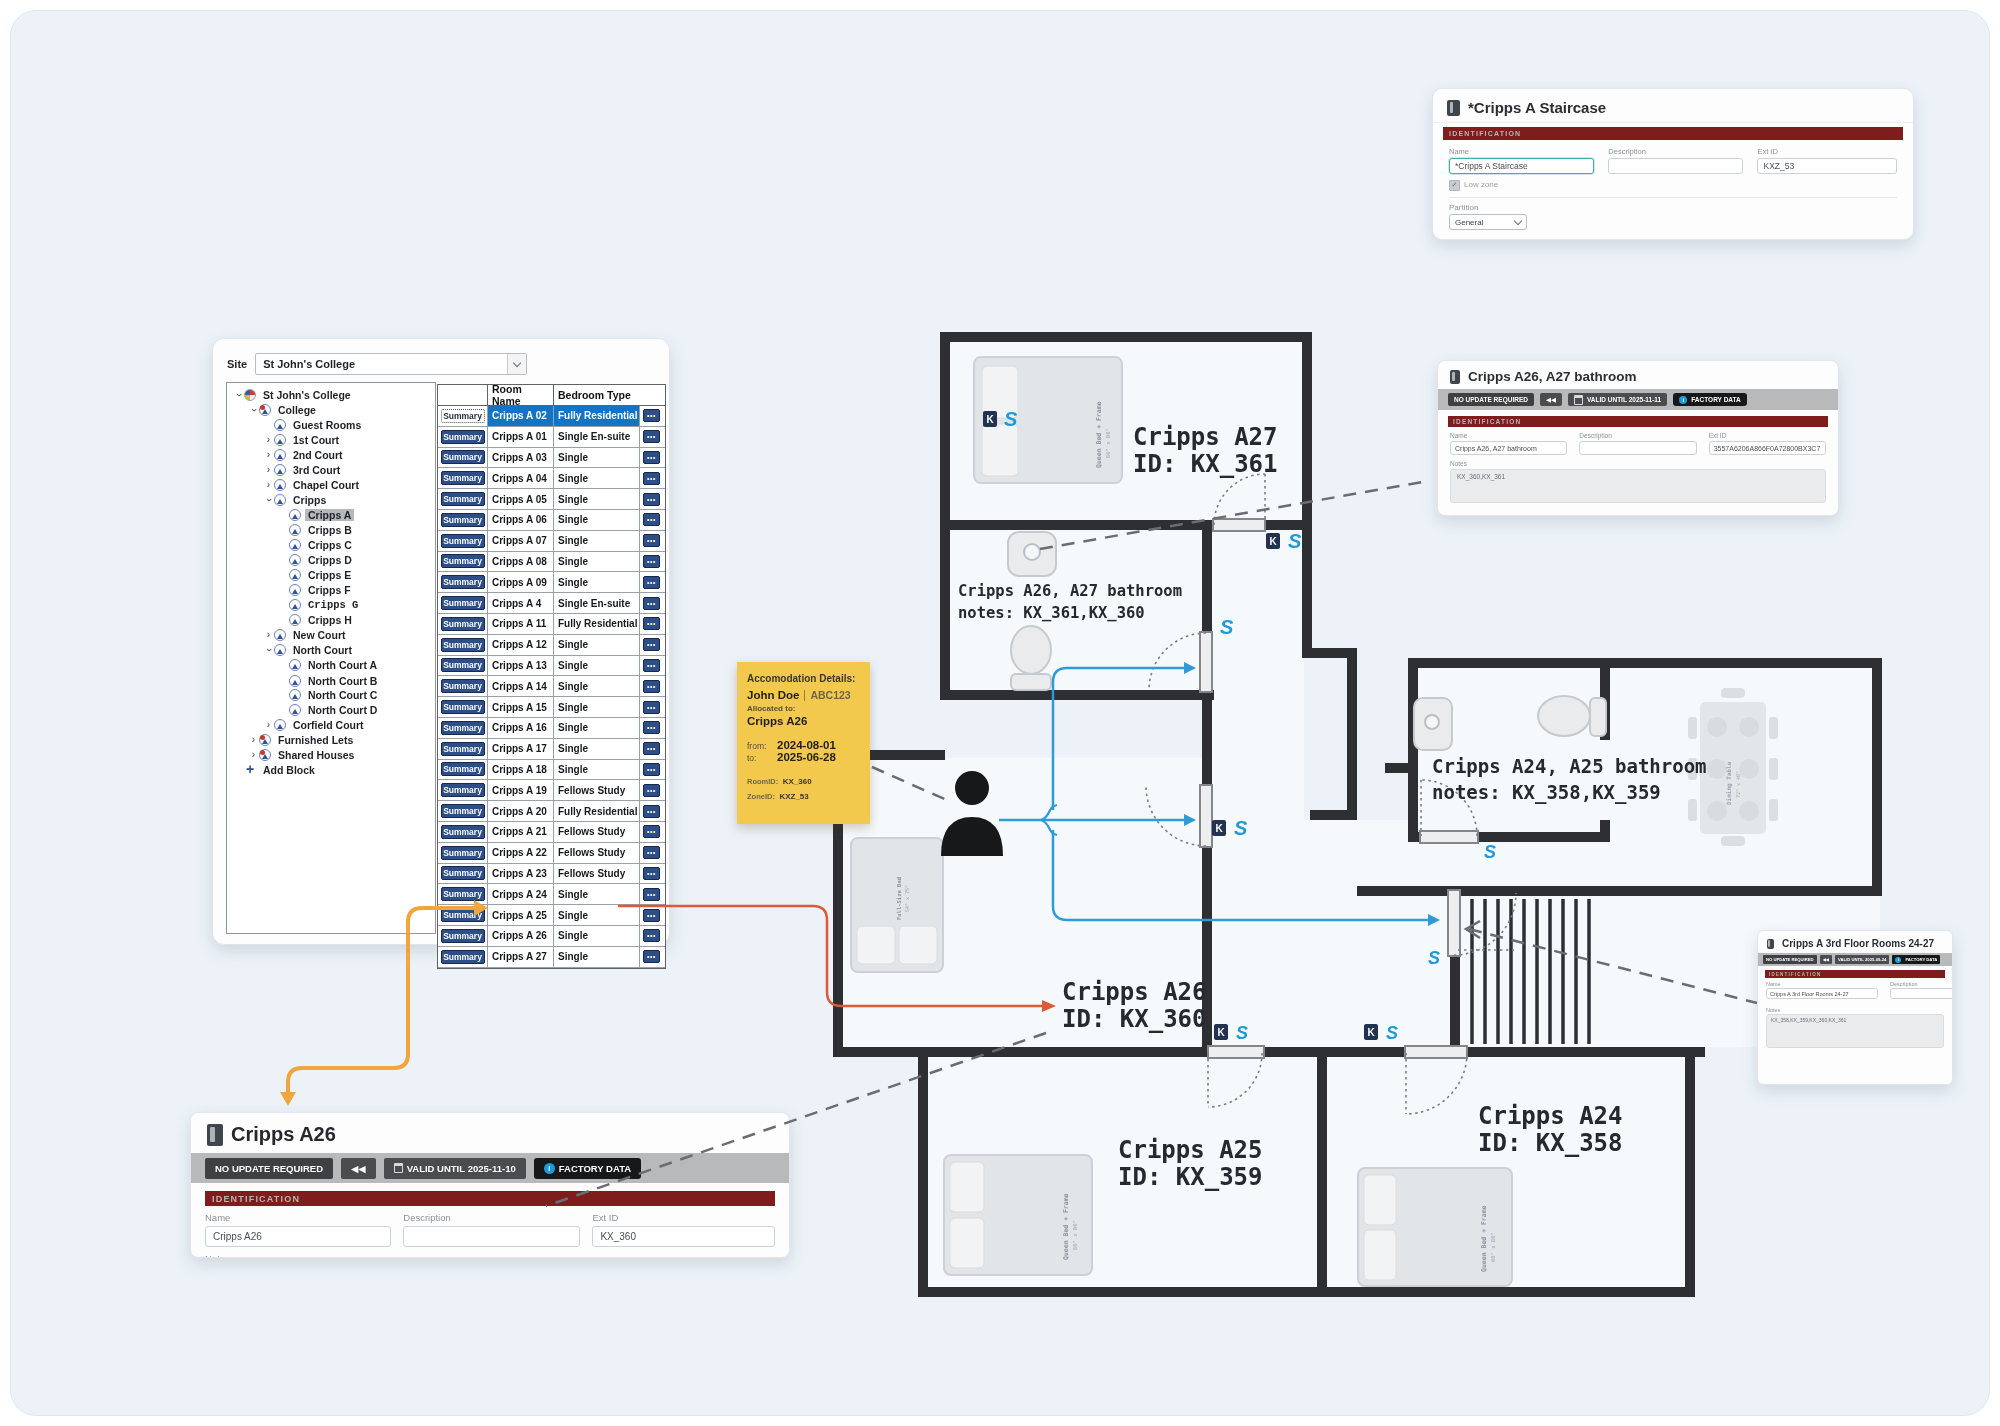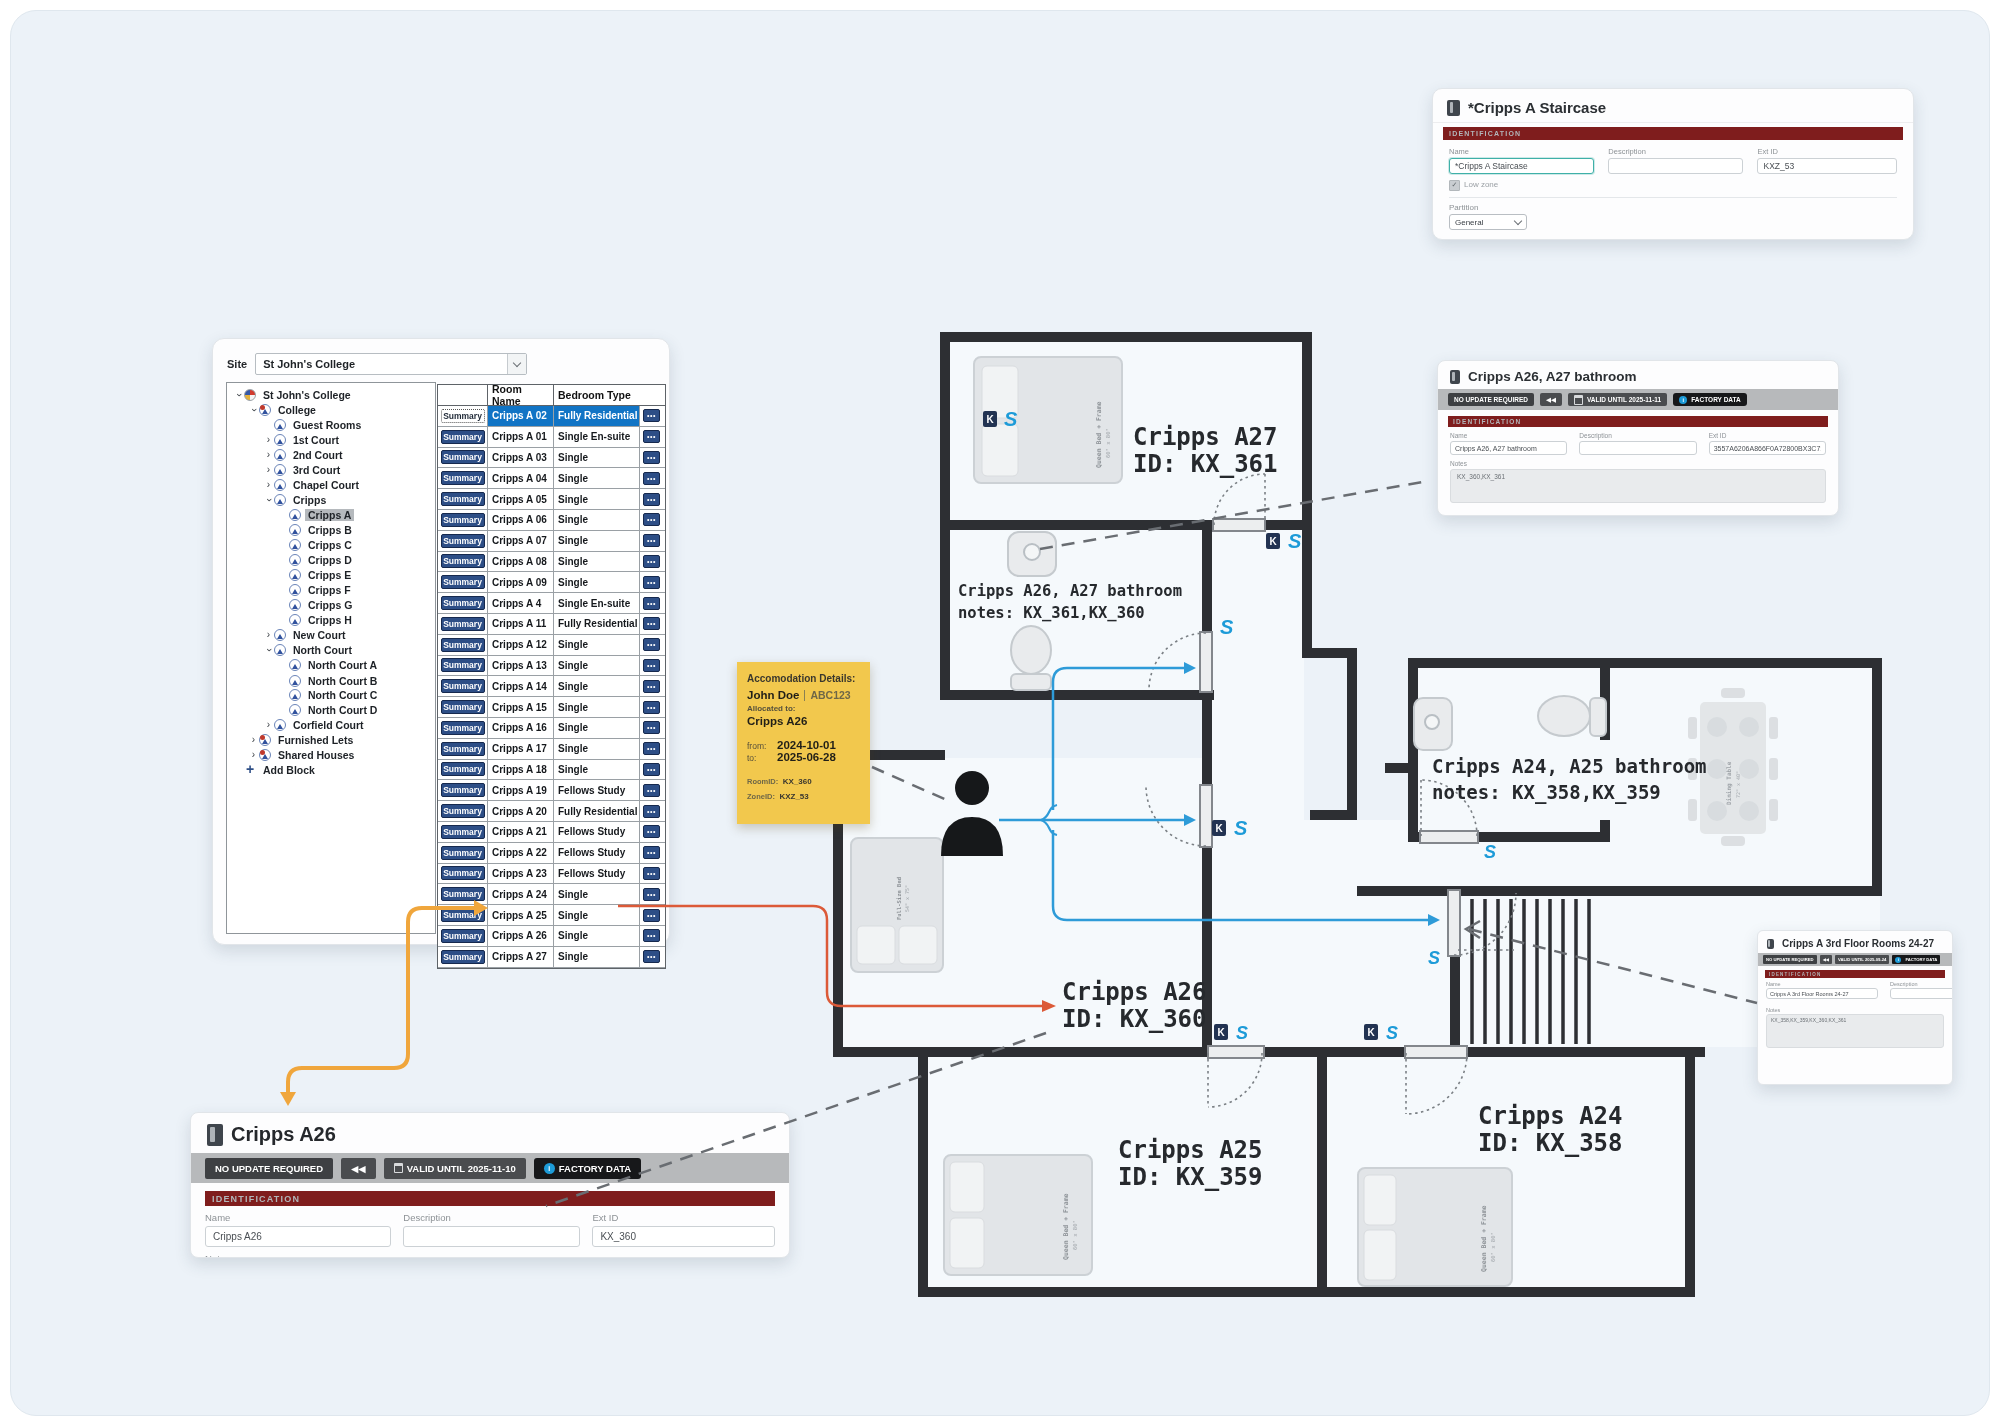--- a/index.html
+++ b/index.html
@@ -433,21 +433,21 @@
         <div class="tree-row" style="padding-left: 51px;">
           <span class="caret"></span>
           <span class="ticon ic-block"></span>
           <span class="tlabel">Cripps E</span>
         </div>
         <div class="tree-row" style="padding-left: 51px;">
           <span class="caret"></span>
           <span class="ticon ic-block"></span>
           <span class="tlabel">Cripps F</span>
         </div>
-        <div class="tree-row" style="padding-left: 51px;">
+        <div class="tree-row" style="padding-left: 51px; font-family: Liberation Mono, monospace;">
           <span class="caret"></span>
           <span class="ticon ic-block"></span>
           <span class="tlabel">Cripps G</span>
         </div>
         <div class="tree-row" style="padding-left: 51px;">
           <span class="caret"></span>
           <span class="ticon ic-block"></span>
           <span class="tlabel">Cripps H</span>
         </div>
         <div class="tree-row" style="padding-left: 36px;">
@@ -787,21 +787,21 @@
     <div class="st-person">
       <span class="st-name">John Doe</span>
       <span class="st-sep"></span>
       <span class="st-code">ABC123</span>
     </div>
     <div class="st-small">Allocated to:</div>
     <div class="st-room">Cripps A26</div>
     <div class="st-dates">
       <div class="st-dr">
           <span class="st-dl">from:</span>
-          <span class="st-dv">2024-10-01</span>
+          <span class="st-dv">2024-08-01</span>
         </div>
       <div class="st-dr">
           <span class="st-dl">to:</span>
           <span class="st-dv">2025-06-28</span>
         </div>
     </div>
     <div class="st-ids">
       <div><span class="st-idl">RoomID:</span> <span class="st-idv">KX_360</span></div>
       <div><span class="st-idl">ZoneID:</span> <span class="st-idv">KXZ_53</span></div>
     </div>

